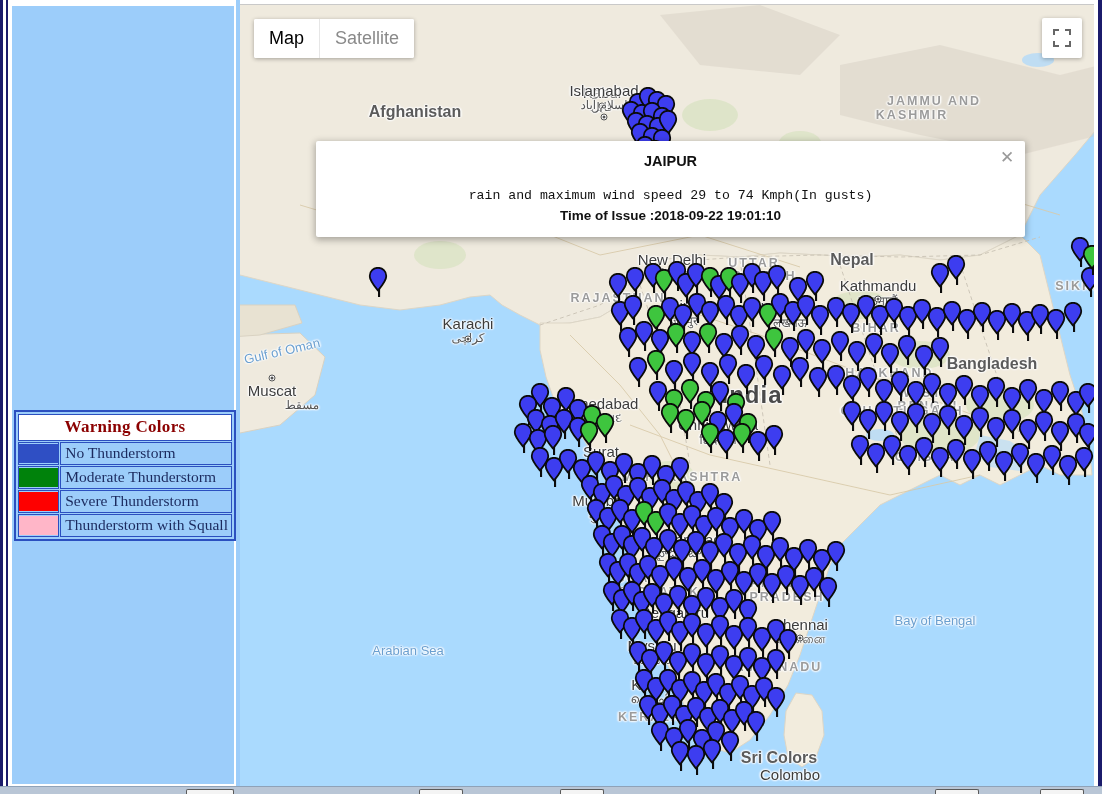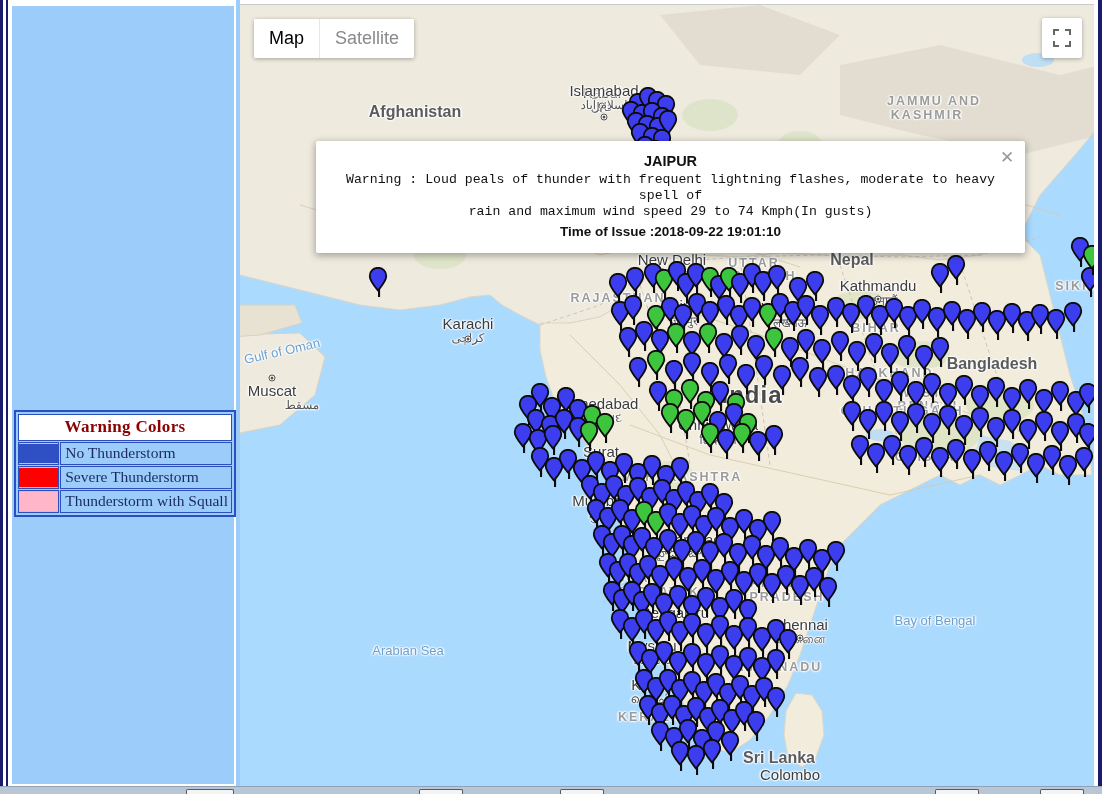--- a/index.html
+++ b/index.html
@@ -247,20 +247,26 @@
           <tr>
             <td id="legend-title-cell" colspan="2">Warning Colors</td>
           </tr>
         </tbody>
         <tbody id="legend-rows">
             <tr>
               <td class="swatch-cell">
                 <span class="swatch" style="background: rgb(47, 79, 196);"></span>
               </td>
               <td class="label-cell">No Thunderstorm</td>
+            </tr>
+            <tr>
+              <td class="swatch-cell">
+                <span class="swatch" style="background: rgb(0, 130, 11);"></span>
+              </td>
+              <td class="label-cell">Moderate Thunderstorm</td>
             </tr>
             <tr>
               <td class="swatch-cell">
                 <span class="swatch" style="background: rgb(254, 0, 0);"></span>
               </td>
               <td class="label-cell">Severe Thunderstorm</td>
             </tr>
             <tr>
               <td class="swatch-cell">
                 <span class="swatch" style="background: rgb(255, 182, 200);"></span>
@@ -347,41 +353,41 @@
           <path d="M600,260 L620,320 L640,380 L660,440"></path>
           <path d="M720,258 L740,320 L760,380 L780,430"></path>
           <path d="M500,255 L510,320 L520,390 L530,460"></path>
         </g>
       </svg>
 
       <div id="labels-layer">
           <div class="mlabel country" style="left: 175px; top: 107px;">Afghanistan</div>
           <div class="mlabel country" style="left: 612px; top: 255px;">Nepal</div>
           <div class="mlabel country" style="left: 752px; top: 359px;">Bangladesh</div>
-          <div class="mlabel country" style="left: 539px; top: 753px;">Sri Lanka</div>
+          <div class="mlabel country" style="left: 539px; top: 753px;">Sri Colors</div>
           <div class="mlabel country-big" style="left: 512px; top: 390px;">India</div>
           <div class="mlabel state" style="left: 378px; top: 293px;">RAJASTHAN</div>
           <div class="mlabel state" style="left: 514px; top: 258px;">UTTAR</div>
           <div class="mlabel state" style="left: 519px; top: 271px;">PRADESH</div>
           <div class="mlabel state" style="left: 636px; top: 323px;">BIHAR</div>
           <div class="mlabel state" style="left: 843px; top: 281px;">SIKKIM</div>
           <div class="mlabel state" style="left: 645px; top: 368px;">JHARKHAND</div>
           <div class="mlabel state" style="left: 680px; top: 388px;">WEST</div>
           <div class="mlabel state" style="left: 690px; top: 401px;">BENGAL</div>
           <div class="mlabel state" style="left: 662px; top: 406px;">CHHATTISGARH</div>
           <div class="mlabel state" style="left: 685px; top: 452px;">ODISHA</div>
           <div class="mlabel state" style="left: 442px; top: 472px;">MAHARASHTRA</div>
           <div class="mlabel state" style="left: 423px; top: 587px;">KARNATAKA</div>
           <div class="mlabel state" style="left: 392px; top: 573px;">GOA</div>
           <div class="mlabel state" style="left: 543px; top: 578px;">ANDHRA</div>
           <div class="mlabel state" style="left: 547px; top: 592px;">PRADESH</div>
           <div class="mlabel state" style="left: 534px; top: 662px;">TAMIL NADU</div>
           <div class="mlabel state" style="left: 410px; top: 712px;">KERALA</div>
           <div class="mlabel state" style="left: 694px; top: 96px;">JAMMU AND</div>
-          <div class="mlabel state" style="left: 687px; top: 110px;">KASHMIR</div>
+          <div class="mlabel state" style="left: 672px; top: 110px;">KASHMIR</div>
           <div class="mlabel sea" style="left: 42px; top: 346px; transform: translate(-50%, -50%) rotate(-13deg);">Gulf of Oman</div>
           <div class="mlabel sea" style="left: 168px; top: 645px;">Arabian Sea</div>
           <div class="mlabel sea" style="left: 695px; top: 615px;">Bay of Bengal</div>
           <div class="mlabel sea" style="left: 476px; top: 783px;">Laccadive Sea</div>
           <div class="mlabel city" style="left: 362px; top: 87px;">Kabul</div>
           <div class="mlabel city2" style="left: 362px; top: 102px;">كابل</div>
           <div class="citydot ring" style="left: 362px; top: 101px;"></div>
           <div class="mlabel city" style="left: 364px; top: 85px;">Islamabad</div>
           <div class="mlabel city2" style="left: 364px; top: 100px;">اسلام آباد</div>
           <div class="citydot ring" style="left: 364px; top: 112px;"></div>
@@ -2404,21 +2410,21 @@
           <path d="M17,12 L17,17 L12,17"></path>
           <path d="M6,17 L1,17 L1,12"></path>
         </g>
       </svg>
     </div>
 
     <div id="infowindow">
       <div id="iw-close">✕</div>
       <div id="iw-title">JAIPUR</div>
       <div id="iw-warning">
-        <span>Warning : Loud peals of thunder with frequent lightning flashes, moderate to heavy spell of</span><br>
+        <br>
         <span>rain and maximum wind speed 29 to 74 Kmph(In gusts)</span>
       </div>
       <div class="iw-meta" id="iw-issue">Time of Issue :2018-09-22 19:01:10</div>
     </div>
   </div>
 
   <div id="map-bottom-mask"></div>
 
   <div id="bottombar">
     <div class="bb-ctl" style="left:186px; width:48px;"></div>

